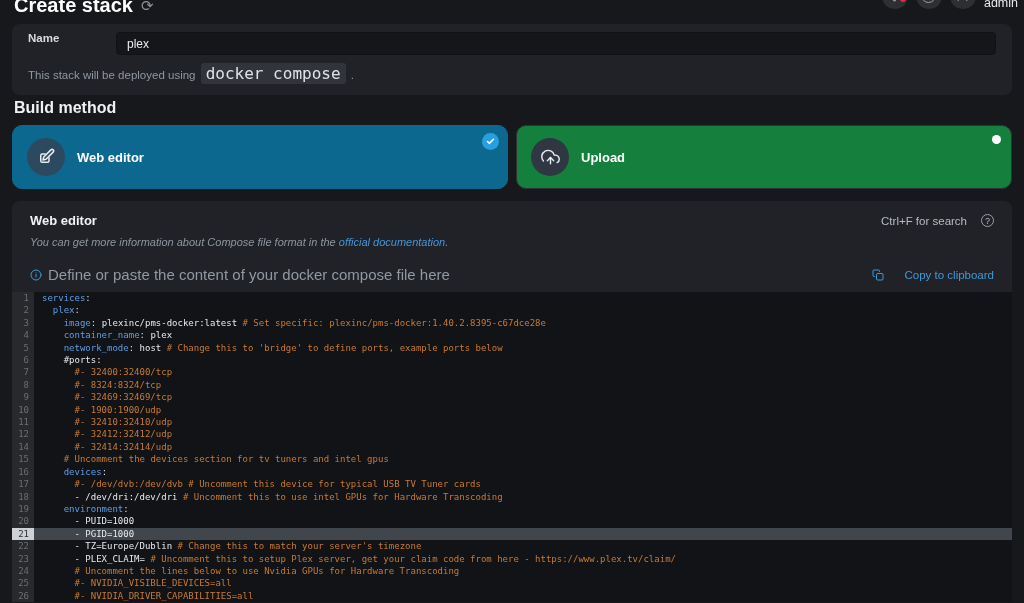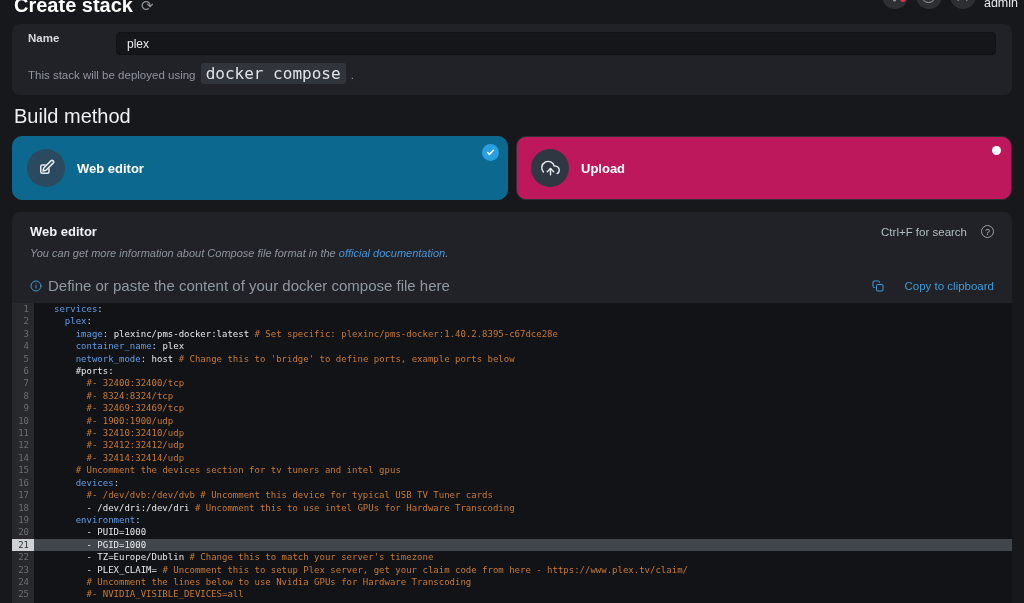--- a/index.html
+++ b/index.html
@@ -36,26 +36,26 @@
     flex: 1; height: 23px; background: #14161a; border: 1px solid #101216; border-radius: 4px;
     color: #e9ecef; font-size: 12px; padding: 0 10px; outline: none;
     font-family: "Liberation Sans", sans-serif;
   }
   .deploy-note { margin-top: 9px; font-size: 11.5px; color: #9096a0; }
   .code-chip {
     font-family: "DejaVu Sans Mono", monospace; font-size: 16px;
     background: #31343a; color: #e0e4e9; padding: 1px 5px; border-radius: 3px; margin: 0 2px;
   }
 
-  .build-method-title { margin: 10px 2px 0; font-size: 20px; font-weight: 400; color: #eef1f4; }
+  .build-method-title { margin: 4px 2px 0; font-size: 16px; font-weight: 700; color: #eef1f4; }
 
   .methods { display: flex; gap: 8px; margin-top: 8px; }
   .method {
     flex: 1; position: relative; height: 64px;
-    background: #be185d; border: 1px solid #2e3136; border-radius: 10px;
+    background: #15803d; border: 1px solid #2e3136; border-radius: 10px;
     display: flex; align-items: center; padding: 0 14px; gap: 12px; cursor: pointer;
   }
   .method.selected { background: #0d6890; border-color: #0d6890; }
   .m-icon {
     width: 38px; height: 38px; border-radius: 50%; background: #2f3842; flex: none;
     display: flex; align-items: center; justify-content: center; color: #e8ecef;
   }
   .method.selected .m-icon { background: #2c4a5f; }
   .m-icon.no-bg { background: transparent; }
   .m-label { font-size: 13px; font-weight: 700; color: #fff; }
@@ -81,21 +81,21 @@
     display: flex; gap: 21px; align-items: center; font-size: 11.5px; color: #3e9ad9;
     background: none; border: none; cursor: pointer; font-family: "Liberation Sans", sans-serif;
   }
 
   .editor {
     margin: 9px -18px 0; background: #121316;
     font-family: "DejaVu Sans Mono", monospace; font-size: 9px; line-height: 12.4px;
   }
   .code-line { display: flex; }
   .gutter { width: 22px; background: #27292c; color: #6a6e73; text-align: right; padding-right: 5px; flex: none; }
-  .code-content { flex: 1; white-space: pre; padding-left: 20px; overflow: hidden; }
+  .code-content { flex: 1; white-space: pre; padding-left: 8px; overflow: hidden; }
   .code-line.active .gutter { background: #cfd2d5; color: #2e3236; }
   .code-line.active .code-content { background: #41464c; }
   .tk-k { color: #5f9ee8; }
   .tk-v { color: #e8eaed; font-weight: 400; }
   .tk-c { color: #c87a33; }
   .tk-t { color: #d8dadd; }
   svg { display: block; }
 </style>
 </head>
 <body>

